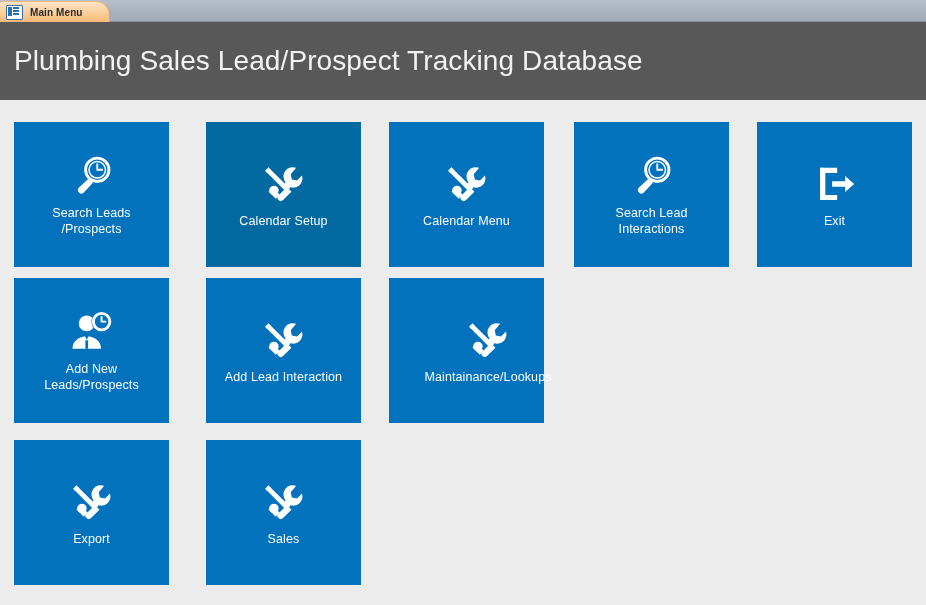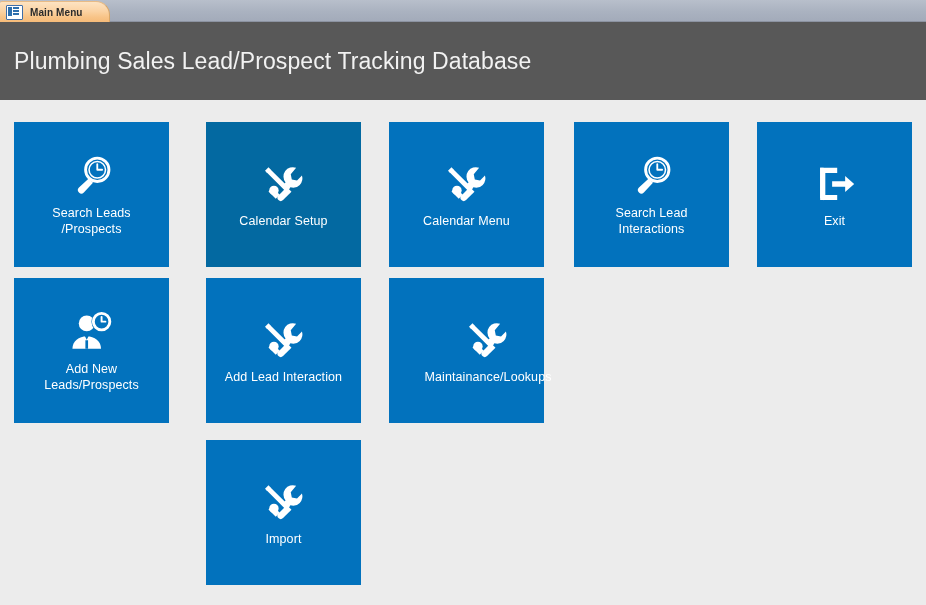--- a/index.html
+++ b/index.html
@@ -85,21 +85,21 @@
     width: 926px;
     height: 78px;
     background: #585858;
   }
   .header-title {
     position: absolute;
     left: 14px;
     top: 50%;
     transform: translateY(-50%);
     color: #f2f2f2;
-    font-size: 23px;
+    font-size: 28px;
     font-weight: 300;
     letter-spacing: .1px;
     white-space: nowrap;
   }
 
   
   .body-area {
     position: absolute;
     left: 0; top: 100px;
     width: 926px;
@@ -279,31 +279,49 @@
 
     <g fill="#ffffff">
       <path d="M9.2 8.0 L5.6 11.6 L7.4 13.4 L26.4 32.4 L30.0 28.8 L11.0 9.8 Z"></path>
       <path d="M7.8 6.6 L4.2 10.2 L6.4 12.4 L10.0 8.8 Z"></path>
       <circle cx="7.1" cy="34.9" r="4.9" transform="translate(6.4,-4.2)"></circle>
       <path d="M12.0 27.6 L19.6 35.2 L15.4 39.4 L7.8 31.8 Z"></path>
     </g>
   </svg>
       <div class="tile-label" style="color: rgb(255, 255, 255);">Maintainance/Lookups</div>
     </div>
+    <div class="tile c0 r2" style="background: rgb(2, 114, 189);">
+      <svg viewBox="0 0 48 48" xmlns="http://www.w3.org/2000/svg" class="tile-icon">
+
+    <g fill="#ffffff">
+      <path d="M40.2 7.8 a10.6 10.6 0 0 0 -12.0 16.6 l-3.3 3.3 5.6 5.6 3.3 -3.3
+               a10.6 10.6 0 0 0 13.0 -13.4 l-5.6 5.6 -5.9 -1.2 -1.2 -5.9 Z" transform="translate(-4,-1) scale(0.92) translate(4,1)"></path>
+      <path d="M25.0 29.2 L16.2 38.0 a3.4 3.4 0 0 0 0 4.8 3.4 3.4 0 0 0 4.8 0 L29.8 34.0 Z" transform="translate(2,-2)"></path>
+    </g>
+
+    <g fill="#ffffff">
+      <path d="M9.2 8.0 L5.6 11.6 L7.4 13.4 L26.4 32.4 L30.0 28.8 L11.0 9.8 Z"></path>
+      <path d="M7.8 6.6 L4.2 10.2 L6.4 12.4 L10.0 8.8 Z"></path>
+      <circle cx="7.1" cy="34.9" r="4.9" transform="translate(6.4,-4.2)"></circle>
+      <path d="M12.0 27.6 L19.6 35.2 L15.4 39.4 L7.8 31.8 Z"></path>
+    </g>
+  </svg>
+      <div class="tile-label" style="color: rgb(255, 255, 255);">Export</div>
+    </div>
     <div class="tile c1 r2" style="background: rgb(2, 114, 189);">
       <svg viewBox="0 0 48 48" xmlns="http://www.w3.org/2000/svg" class="tile-icon">
 
     <g fill="#ffffff">
       <path d="M40.2 7.8 a10.6 10.6 0 0 0 -12.0 16.6 l-3.3 3.3 5.6 5.6 3.3 -3.3
                a10.6 10.6 0 0 0 13.0 -13.4 l-5.6 5.6 -5.9 -1.2 -1.2 -5.9 Z" transform="translate(-4,-1) scale(0.92) translate(4,1)"></path>
       <path d="M25.0 29.2 L16.2 38.0 a3.4 3.4 0 0 0 0 4.8 3.4 3.4 0 0 0 4.8 0 L29.8 34.0 Z" transform="translate(2,-2)"></path>
     </g>
 
     <g fill="#ffffff">
       <path d="M9.2 8.0 L5.6 11.6 L7.4 13.4 L26.4 32.4 L30.0 28.8 L11.0 9.8 Z"></path>
       <path d="M7.8 6.6 L4.2 10.2 L6.4 12.4 L10.0 8.8 Z"></path>
       <circle cx="7.1" cy="34.9" r="4.9" transform="translate(6.4,-4.2)"></circle>
       <path d="M12.0 27.6 L19.6 35.2 L15.4 39.4 L7.8 31.8 Z"></path>
     </g>
   </svg>
-      <div class="tile-label" style="color: rgb(255, 255, 255);">Import</div>
+      <div class="tile-label" style="color: rgb(255, 255, 255);">Sales</div>
     </div>
   </div>
 
 </body></html>

